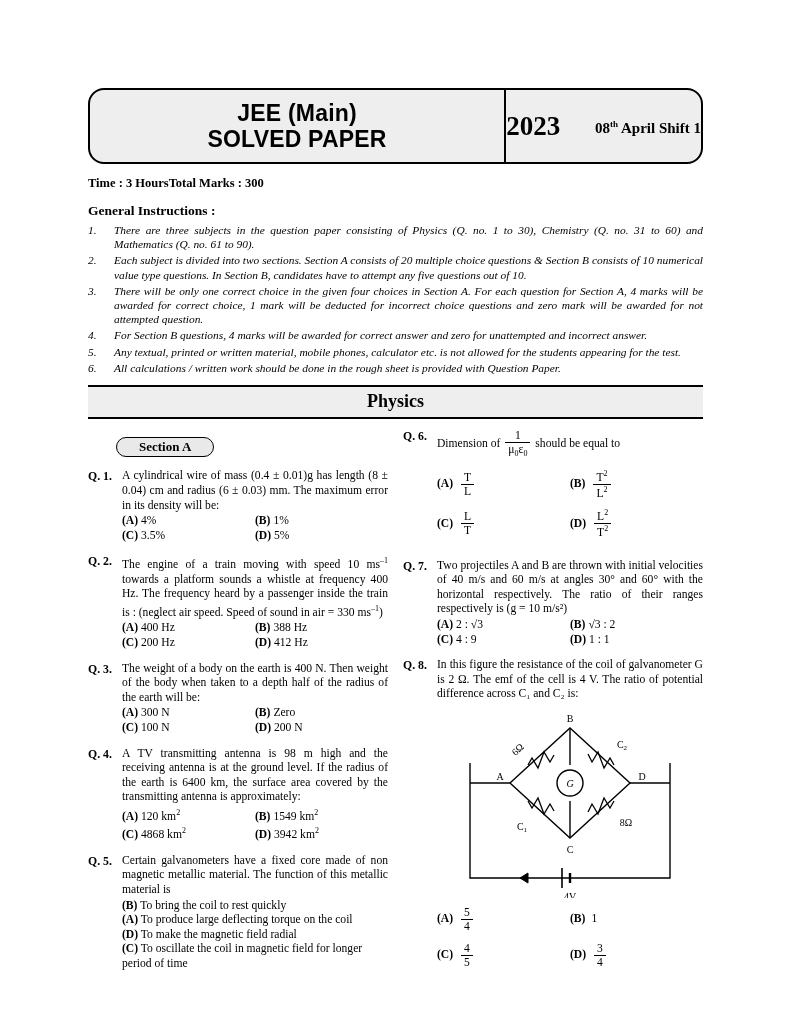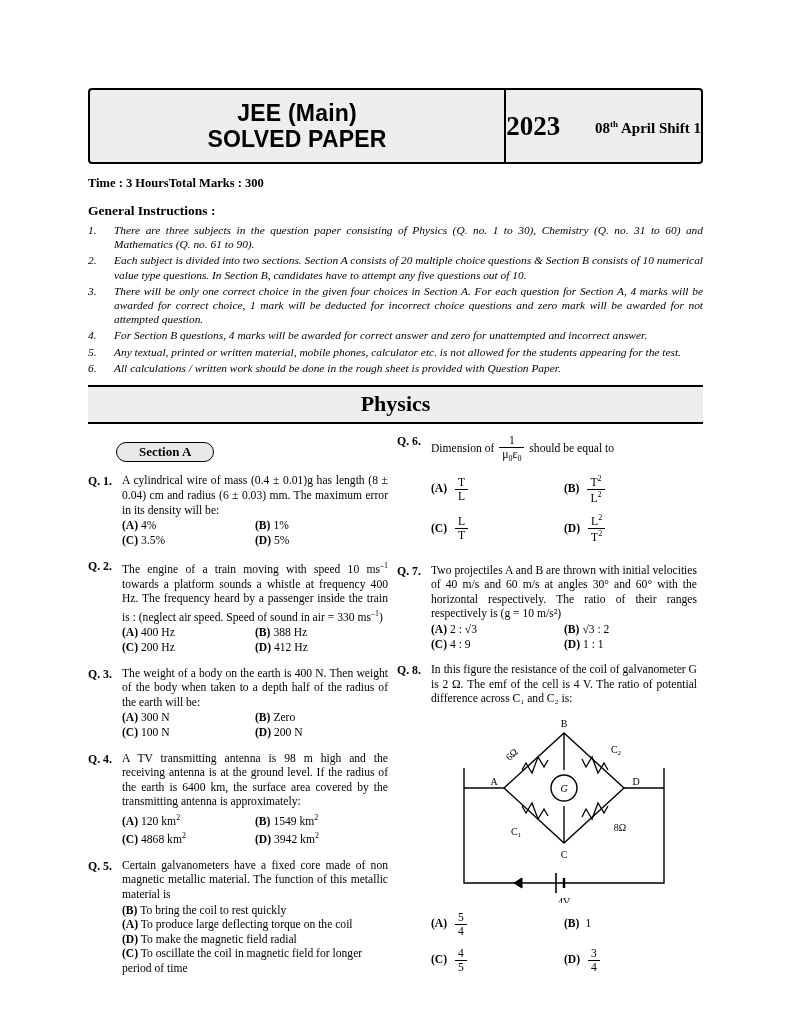--- a/index.html
+++ b/index.html
@@ -22,21 +22,21 @@
     left: 88px;
     top: 88px;
     width: 615px;
     height: 880px;
   }
 
   
   .header-box {
     display: flex;
     border: 2px solid #000;
-    border-radius: 4px;
+    border-radius: 16px;
     background: #eeeeee;
     height: 72px;
     align-items: stretch;
     overflow: hidden;
   }
   .header-left {
     flex: 1 1 68%;
     display: flex;
     flex-direction: column;
     align-items: center;
@@ -113,37 +113,37 @@
 
   
   .subject-band {
     margin-top: 10px;
     border-top: 2px solid #000;
     border-bottom: 2px solid #000;
     background: #eeeeee;
     text-align: center;
     font-family: "Liberation Serif", serif;
     font-weight: bold;
-    font-size: 22px;
+    font-size: 18px;
     padding: 4px 0 5px 0;
   }
 
   
   .body-cols {
     display: flex;
     margin-top: 10px;
     font-size: 11.6px;
     line-height: 14.6px;
     align-items: center;
   }
   .col {
     width: 300px;
     flex: 0 0 300px;
   }
-  .col.right { margin-left: 9px; }
+  .col.right { margin-left: 15px; }
 
   .section-pill {
     display: inline-block;
     border: 1.5px solid #000;
     border-radius: 10px;
     background: #e9e9e9;
     font-weight: bold;
     font-size: 13px;
     padding: 2px 22px;
     margin: 2px 0 12px 28px;

